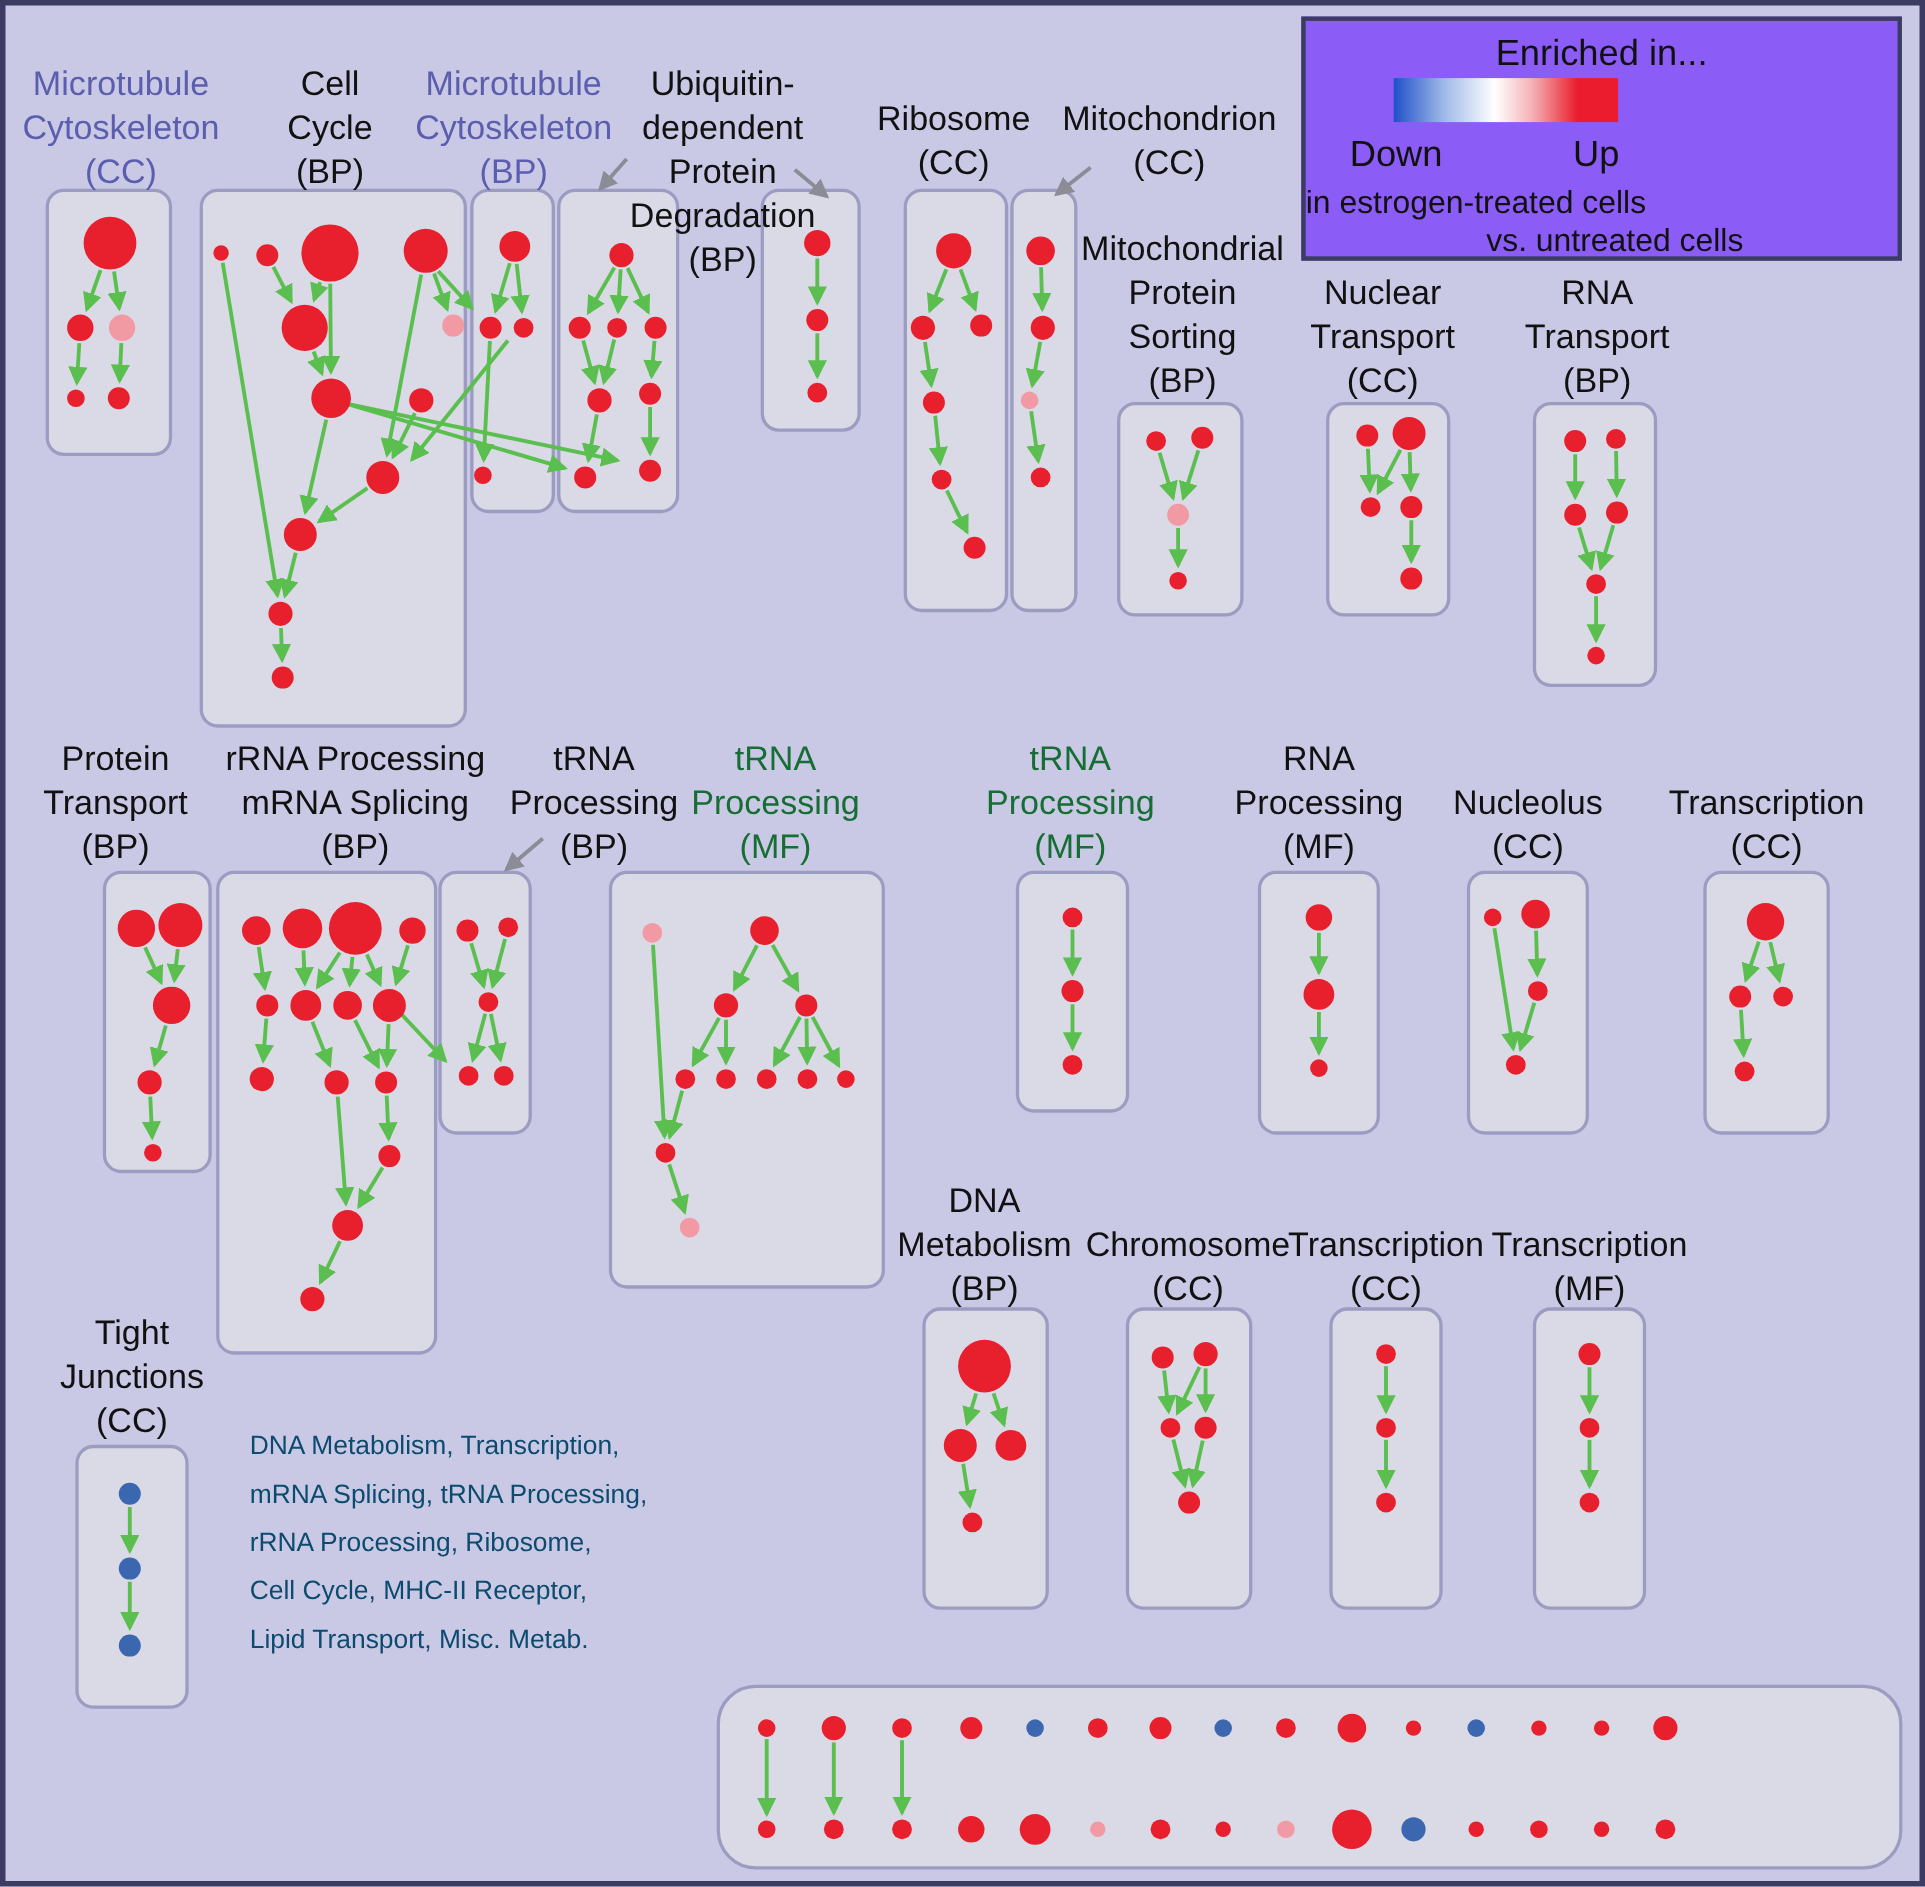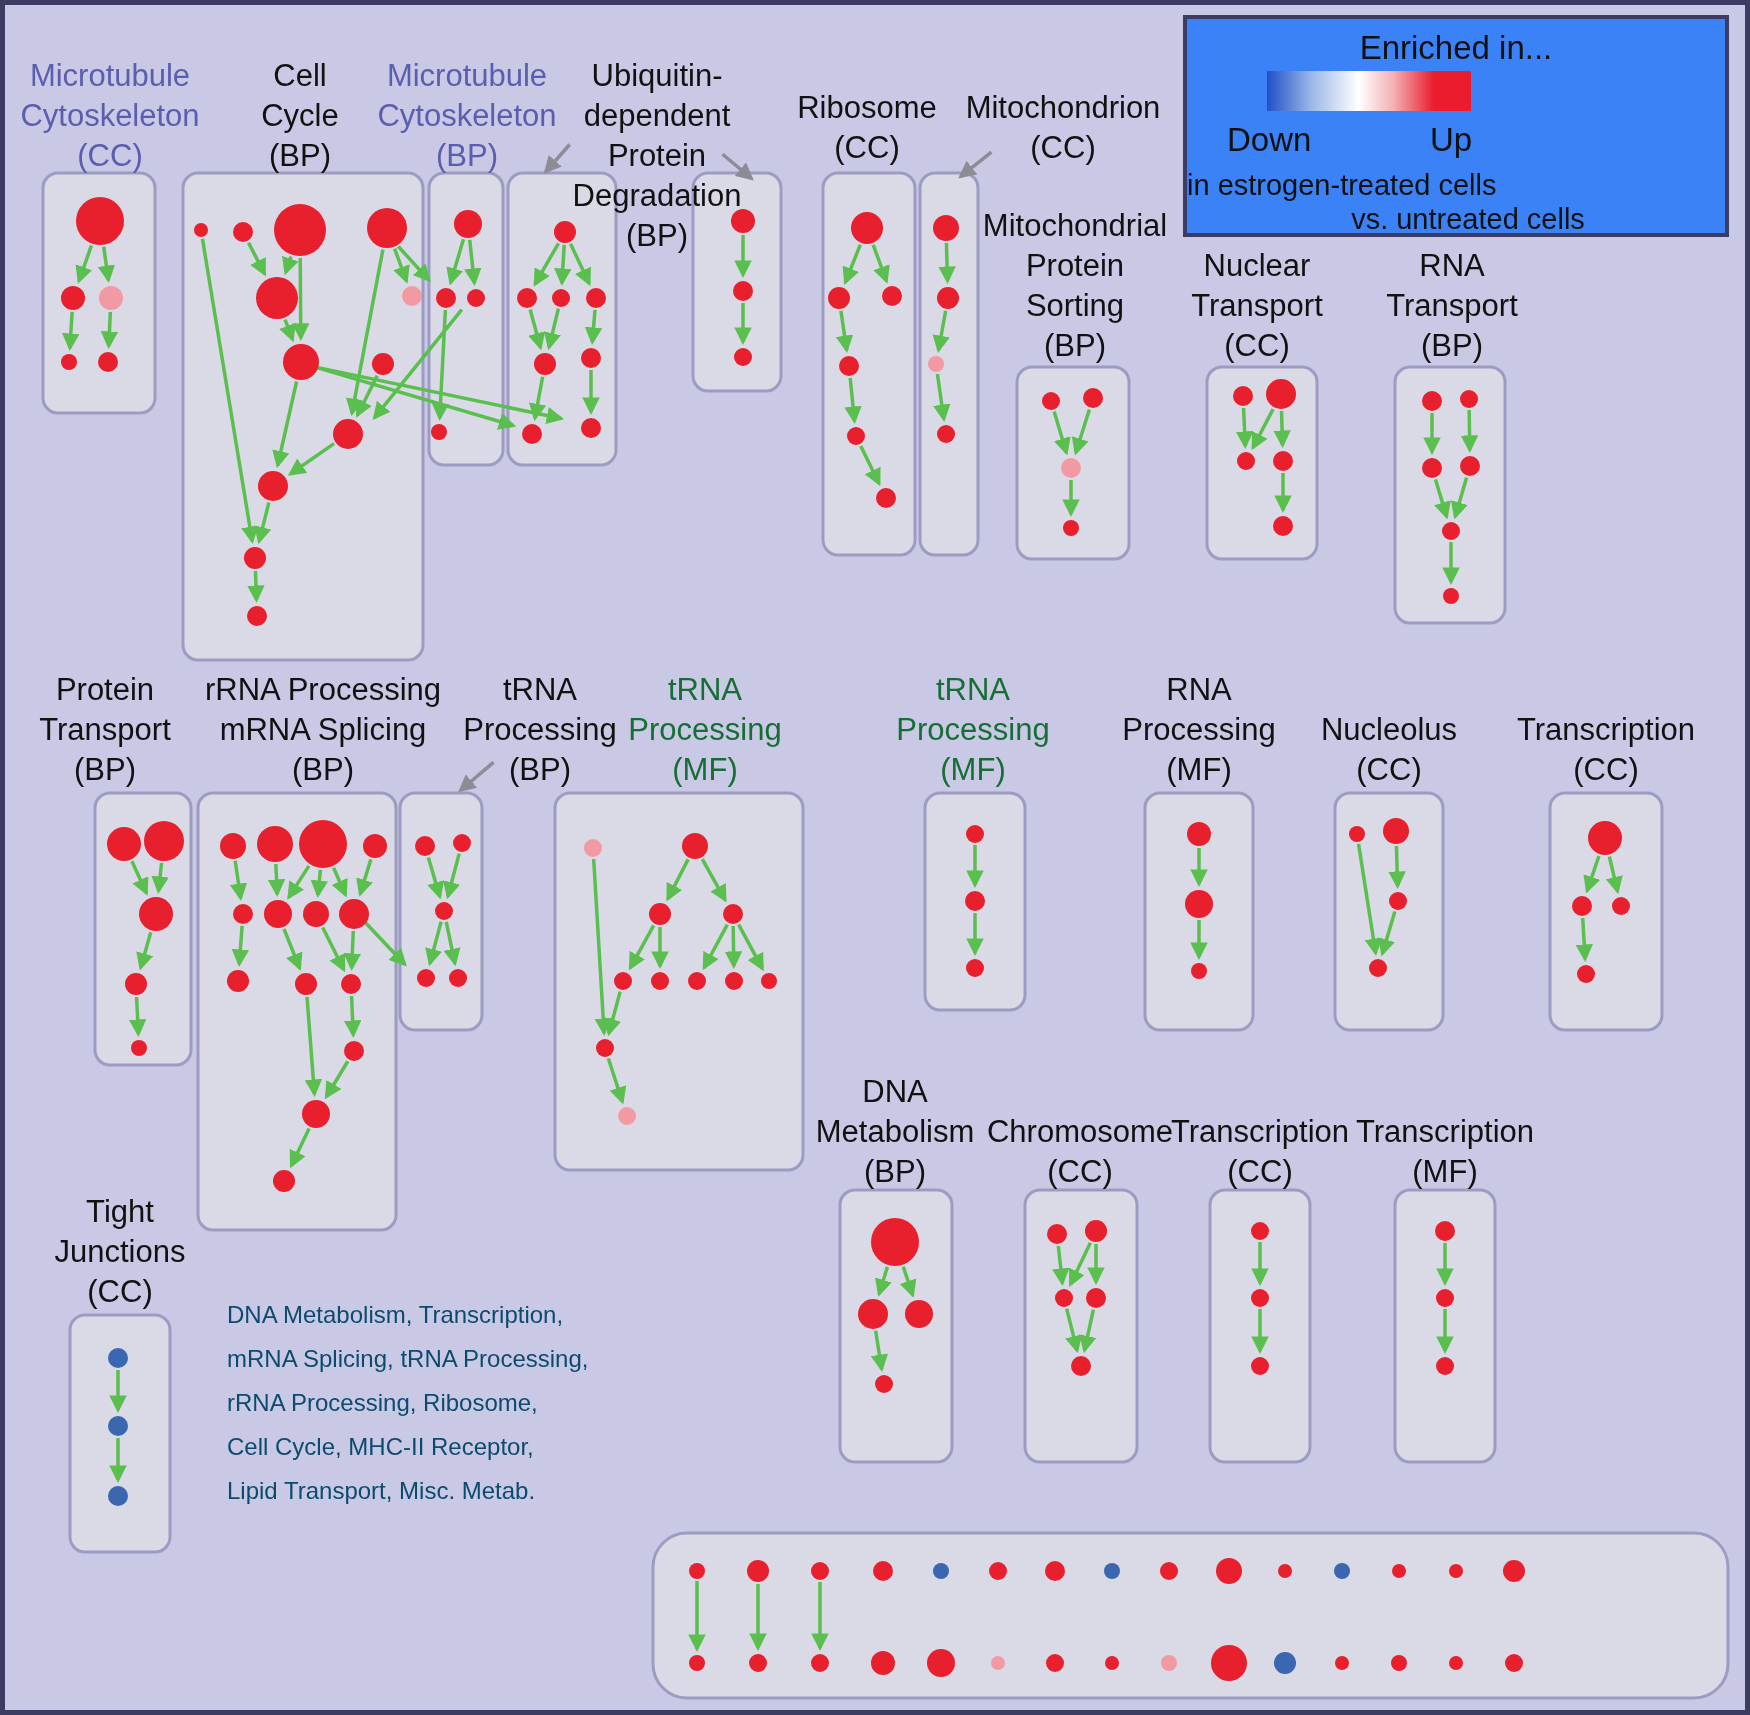--- a/index.html
+++ b/index.html
@@ -11,21 +11,21 @@
     box-sizing:border-box;
     overflow:hidden;
     font-family:"Liberation Sans", sans-serif;
   }
   svg#fig { position:absolute; left:0; top:0; }
   svg text { font-family:"Liberation Sans", sans-serif; }
 
   .legend {
     position:absolute; left:1178px; top:10px;
     width:546px; height:222px;
-    background:#3b82f6;
+    background:#8b5cf6;
     border:4px solid #3c3c62;
     box-sizing:border-box;
     color:#111;
   }
   .legend-title { position:absolute; top:10px; left:0; width:100%; text-align:center; font-size:33px; }
   .legend-gradient { position:absolute; left:80px; top:52px; width:204px; height:40px; }
   .legend-down { position:absolute; left:40px; top:102px; font-size:33px; }
   .legend-up   { position:absolute; left:243px; top:102px; font-size:33px; }
   .legend-sub1 { position:absolute; top:150px; left:0; width:100%; text-align:left; font-size:29px; }
   .legend-sub2 { position:absolute; top:184px; left:12px; width:100%; text-align:center; font-size:29px; }

